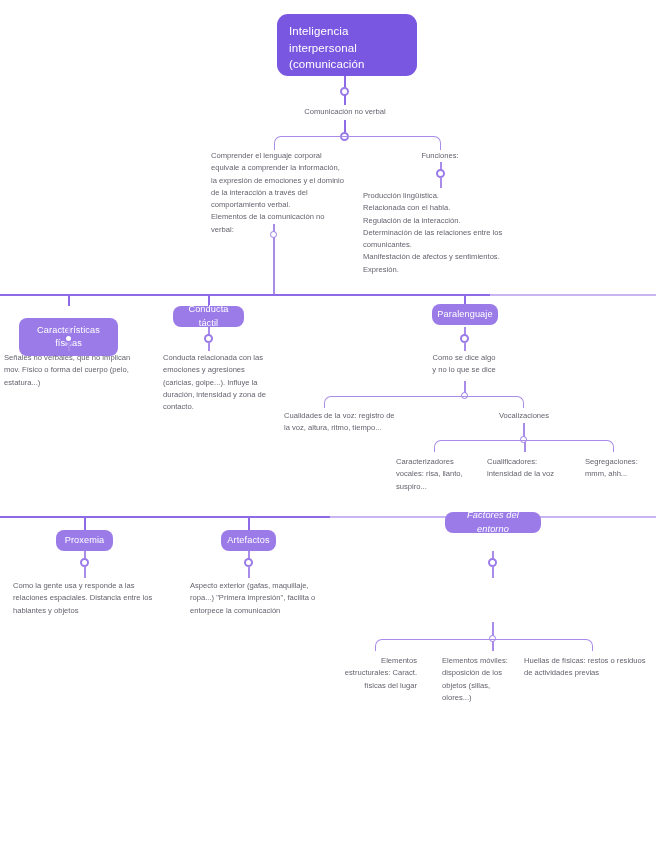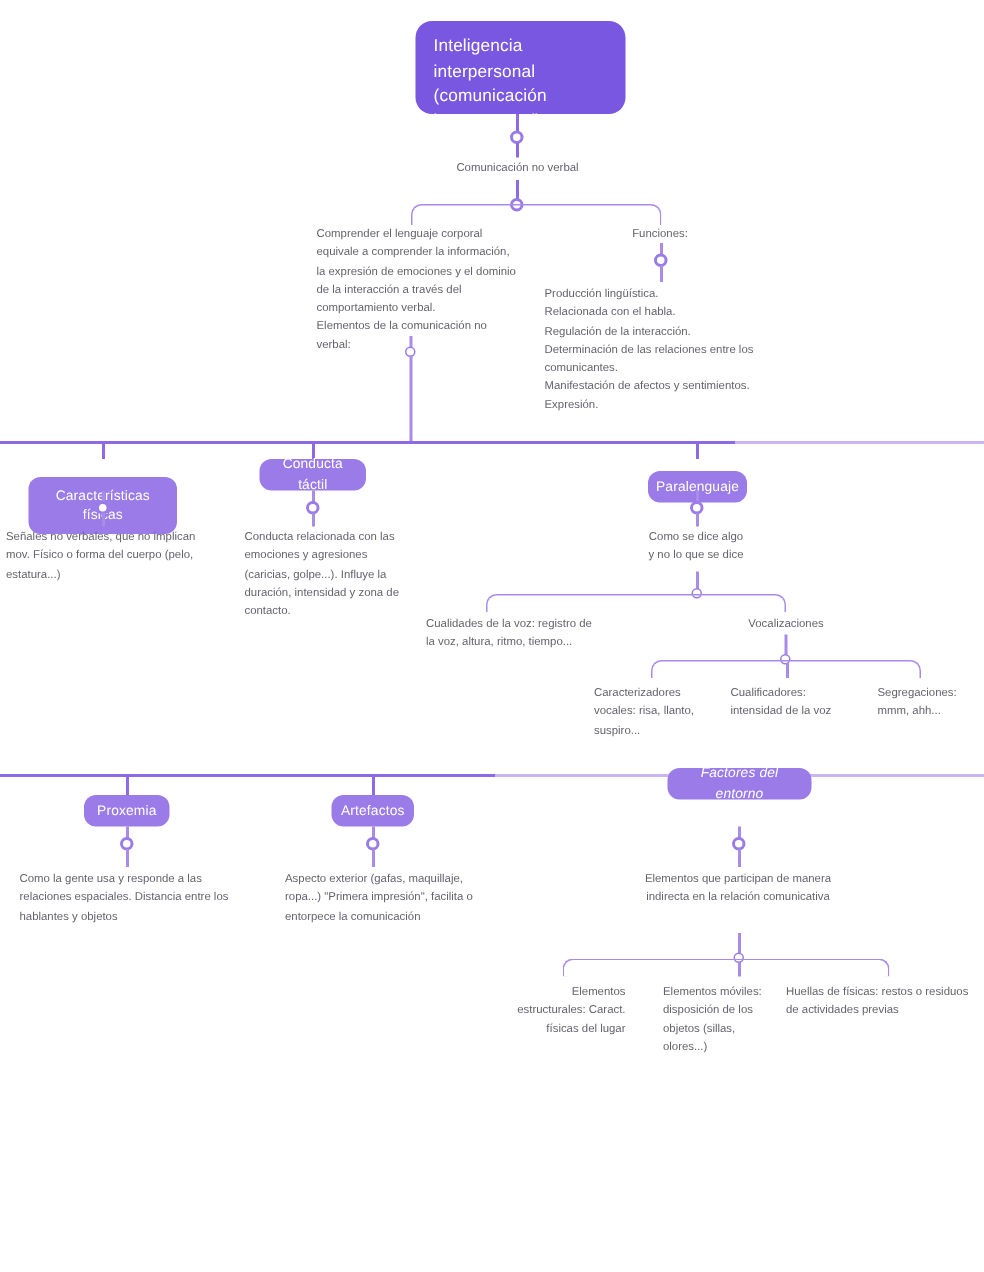--- a/index.html
+++ b/index.html
@@ -130,21 +130,21 @@
   <div class="dot" style="left:64px;top:334px;"></div>
   <div class="vline" style="left:68px;top:342px;width:1.6px;height:9px;"></div>
   <div class="txt" style="left:4px;top:352px;width:130px;">Señales no verbales, que no implican mov. Físico o forma del cuerpo (pelo, estatura...)</div>
 
   <div class="node sub" style="left:173px;top:306px;width:71px;height:21px;">Conducta táctil</div>
   <div class="vline" style="left:208px;top:327px;width:1.6px;height:10px;"></div>
   <div class="dot" style="left:204px;top:334px;"></div>
   <div class="vline" style="left:208px;top:342px;width:1.6px;height:9px;"></div>
   <div class="txt" style="left:163px;top:352px;width:110px;">Conducta relacionada con las emociones y agresiones (caricias, golpe...). Influye la duración, intensidad y zona de contacto.</div>
 
-  <div class="node sub" style="left:432px;top:314px;width:66px;height:21px;">Paralenguaje</div>
+  <div class="node sub" style="left:432px;top:304px;width:66px;height:21px;">Paralenguaje</div>
   <div class="vline" style="left:464px;top:327px;width:1.6px;height:10px;"></div>
   <div class="dot" style="left:460px;top:334px;"></div>
   <div class="vline" style="left:464px;top:342px;width:1.6px;height:9px;"></div>
   <div class="txt c" style="left:404px;top:352px;width:120px;">Como se dice algo
 y no lo que se dice</div>
 
   <div class="vline" style="left:464px;top:381px;width:1.6px;height:12px;"></div>
   <div class="dot small" style="left:461px;top:392px;"></div>
   <div class="fork" style="left:324px;top:396px;width:200px;height:12px;"></div>
 
@@ -176,21 +176,20 @@
   <div class="node sub" style="left:221px;top:530px;width:55px;height:21px;">Artefactos</div>
   <div class="vline" style="left:248px;top:551px;width:1.6px;height:10px;"></div>
   <div class="dot" style="left:244px;top:558px;"></div>
   <div class="vline" style="left:248px;top:566px;width:1.6px;height:12px;"></div>
   <div class="txt" style="left:190px;top:580px;width:126px;">Aspecto exterior (gafas, maquillaje, ropa...)  "Primera impresión", facilita o entorpece la comunicación</div>
 
   <div class="node sub" style="left:445px;top:512px;width:96px;height:21px;font-style:italic;">Factores del entorno</div>
   <div class="vline" style="left:492px;top:551px;width:1.6px;height:10px;"></div>
   <div class="dot" style="left:488px;top:558px;"></div>
   <div class="vline" style="left:492px;top:566px;width:1.6px;height:12px;"></div>
-  <div class="txt c" style="left:422px;top:580px;width:140px;">Elementos que participan de manera indirecta en la relación comunicativa</div>
 
   <div class="vline" style="left:492px;top:622px;width:1.6px;height:14px;"></div>
   <div class="dot small" style="left:489px;top:635px;"></div>
   <div class="fork" style="left:375px;top:639px;width:218px;height:12px;"></div>
   <div class="vline" style="left:492px;top:641px;width:1.6px;height:10px;"></div>
 
   <div class="txt" style="left:335px;top:655px;width:82px;text-align:right;">Elementos estructurales: Caract. físicas del lugar</div>
   <div class="txt" style="left:442px;top:655px;width:66px;">Elementos móviles: disposición de los objetos (sillas, olores...)</div>
   <div class="txt" style="left:524px;top:655px;width:130px;">Huellas de físicas: restos o residuos de actividades previas</div>
 

